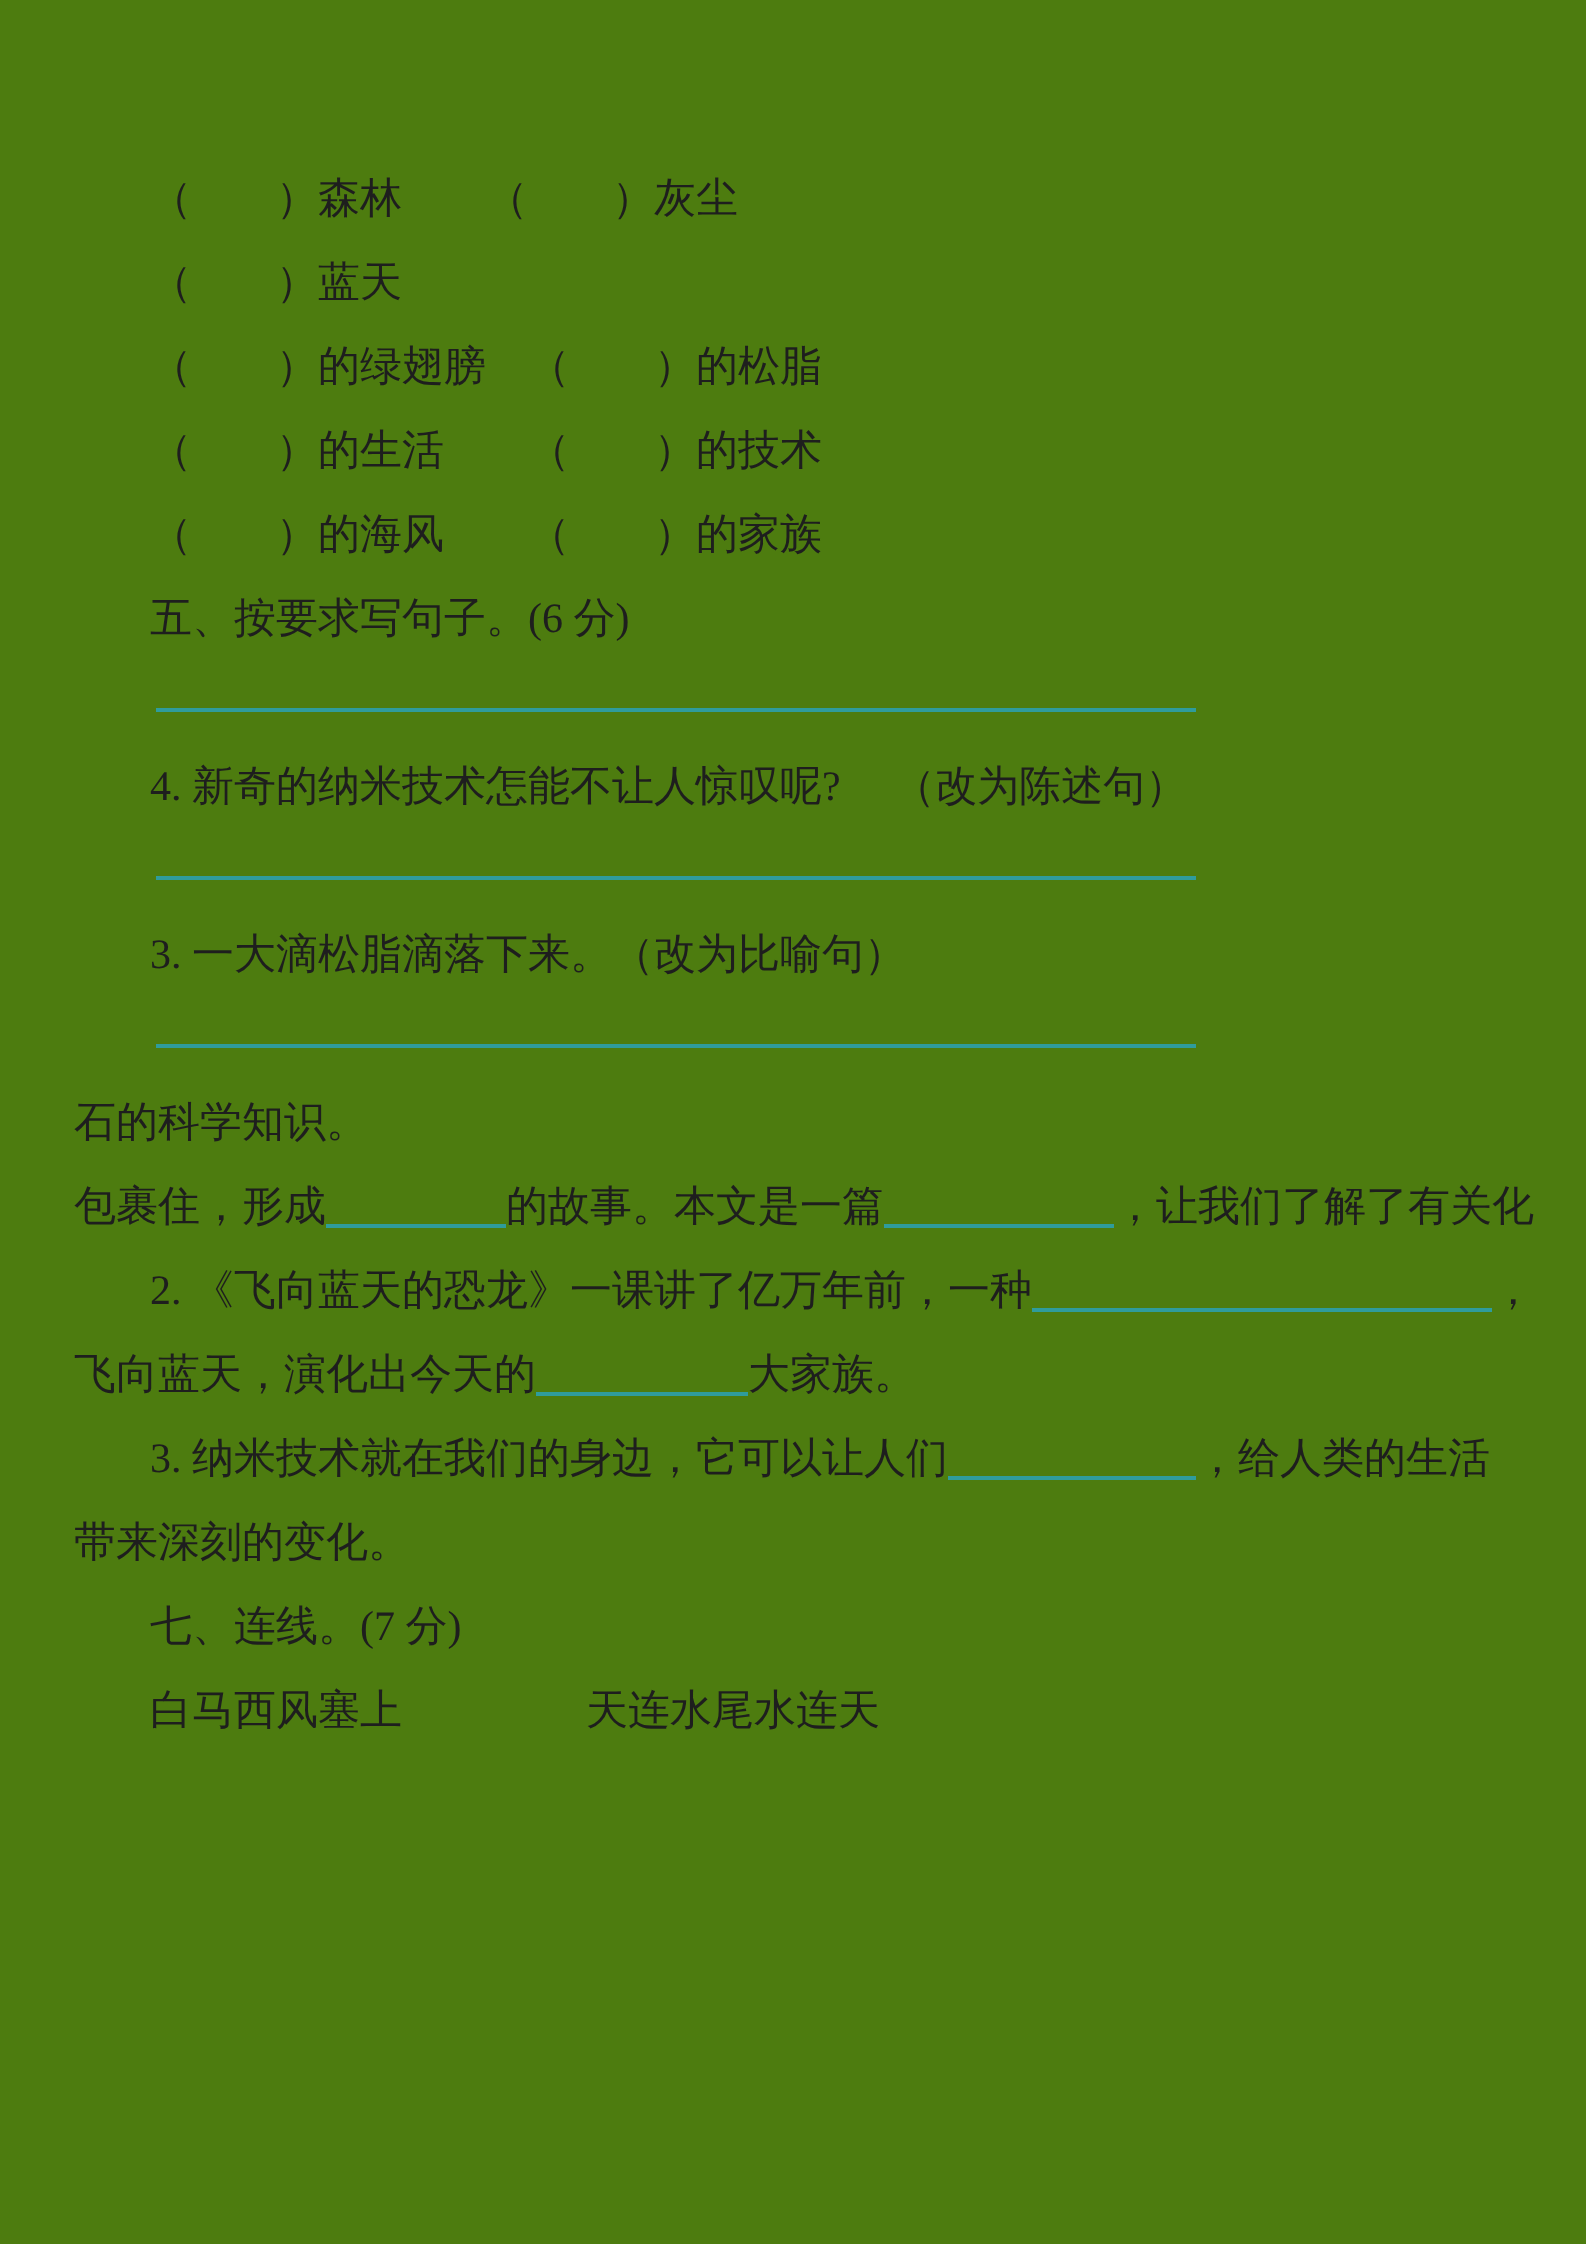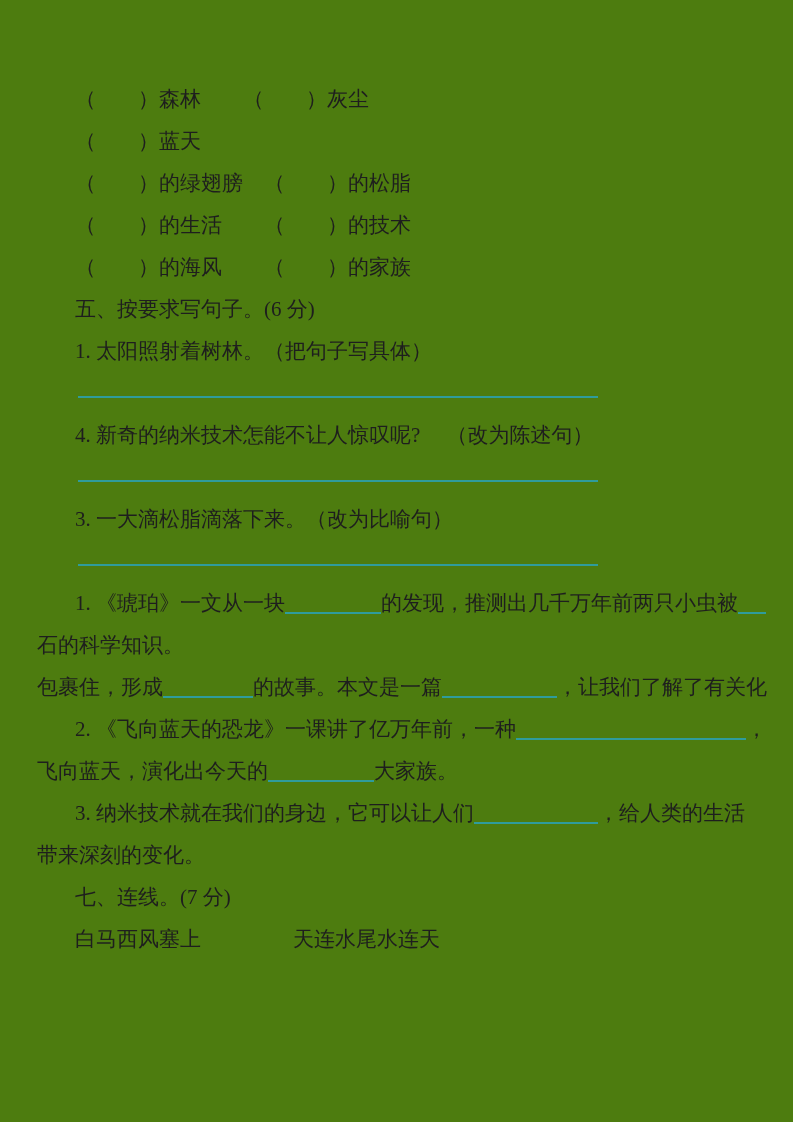--- a/index.html
+++ b/index.html
@@ -41,27 +41,25 @@
 <body>
 
 <div class="page" style="background: #4d7c0f; color: rgb(30, 30, 30); --rule-color: #2f9c9c;">
   <div class="lines">
       <div class="line  indent">（　　）森林　　（　　）灰尘</div>
       <div class="line  indent">（　　）蓝天</div>
       <div class="line  indent">（　　）的绿翅膀　（　　）的松脂</div>
       <div class="line  indent">（　　）的生活　　（　　）的技术</div>
       <div class="line  indent">（　　）的海风　　（　　）的家族</div>
       <div class="line  indent">五、按要求写句子。(6 分)</div>
-      <div class="line  indent">1. 太阳照射着树林。（把句子写具体）</div>
       <div class="line answer-line"><span class="rule"></span></div>
       <div class="line  indent">4. 新奇的纳米技术怎能不让人惊叹呢?　 （改为陈述句）</div>
       <div class="line answer-line"><span class="rule"></span></div>
       <div class="line  indent">3. 一大滴松脂滴落下来。（改为比喻句）</div>
       <div class="line answer-line"><span class="rule"></span></div>
-      <div class="line  indent"><span class="seg">1. 《琥珀》一文从一块</span><span class="blank" style="width: 96px;"></span><span class="seg">的发现，推测出几千万年前两只小虫被</span><span class="blank" style="width: 28px;"></span></div>
       <div class="line ">石的科学知识。</div>
       <div class="line "><span class="seg">包裹住，形成</span><span class="blank" style="width: 90px;"></span><span class="seg">的故事。本文是一篇</span><span class="blank" style="width: 115px;"></span><span class="seg">，让我们了解了有关化</span></div>
       <div class="line  indent"><span class="seg">2. 《飞向蓝天的恐龙》一课讲了亿万年前，一种</span><span class="blank" style="width: 230px;"></span><span class="seg">，</span></div>
       <div class="line "><span class="seg">飞向蓝天，演化出今天的</span><span class="blank" style="width: 106px;"></span><span class="seg">大家族。</span></div>
       <div class="line  indent"><span class="seg">3. 纳米技术就在我们的身边，它可以让人们</span><span class="blank" style="width: 124px;"></span><span class="seg">，给人类的生活</span></div>
       <div class="line ">带来深刻的变化。</div>
       <div class="line  indent">七、连线。(7 分)</div>
       <div class="line  indent"><span class="seg">白马西风塞上</span><span class="gap" style="width: 92px;"></span><span class="seg">天连水尾水连天</span></div>
     </div>
 </div>

